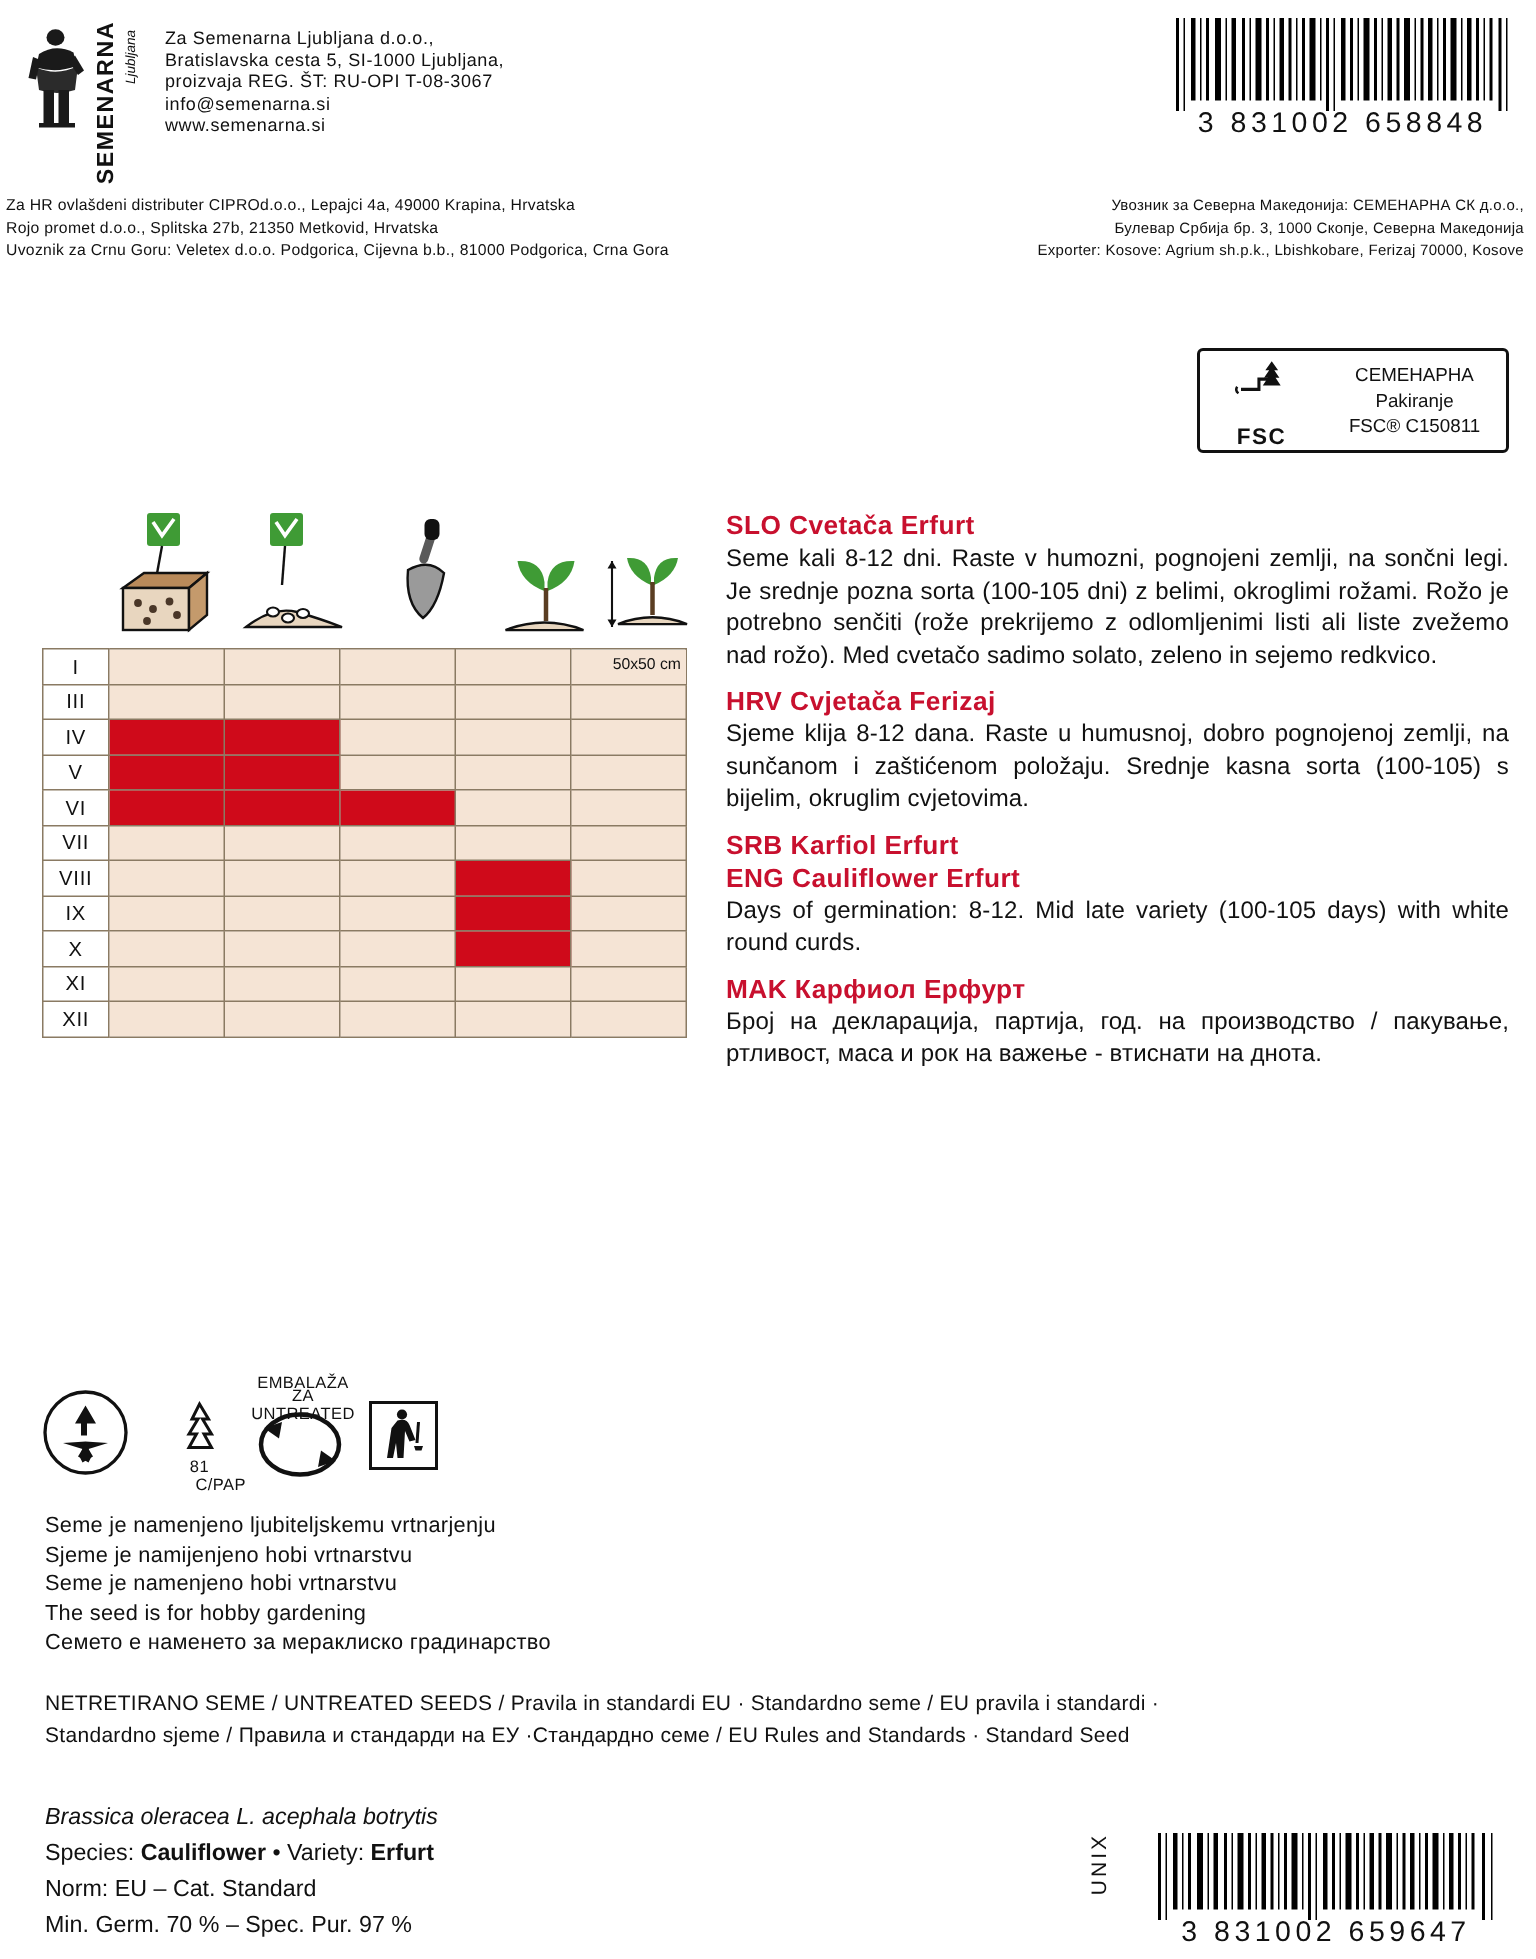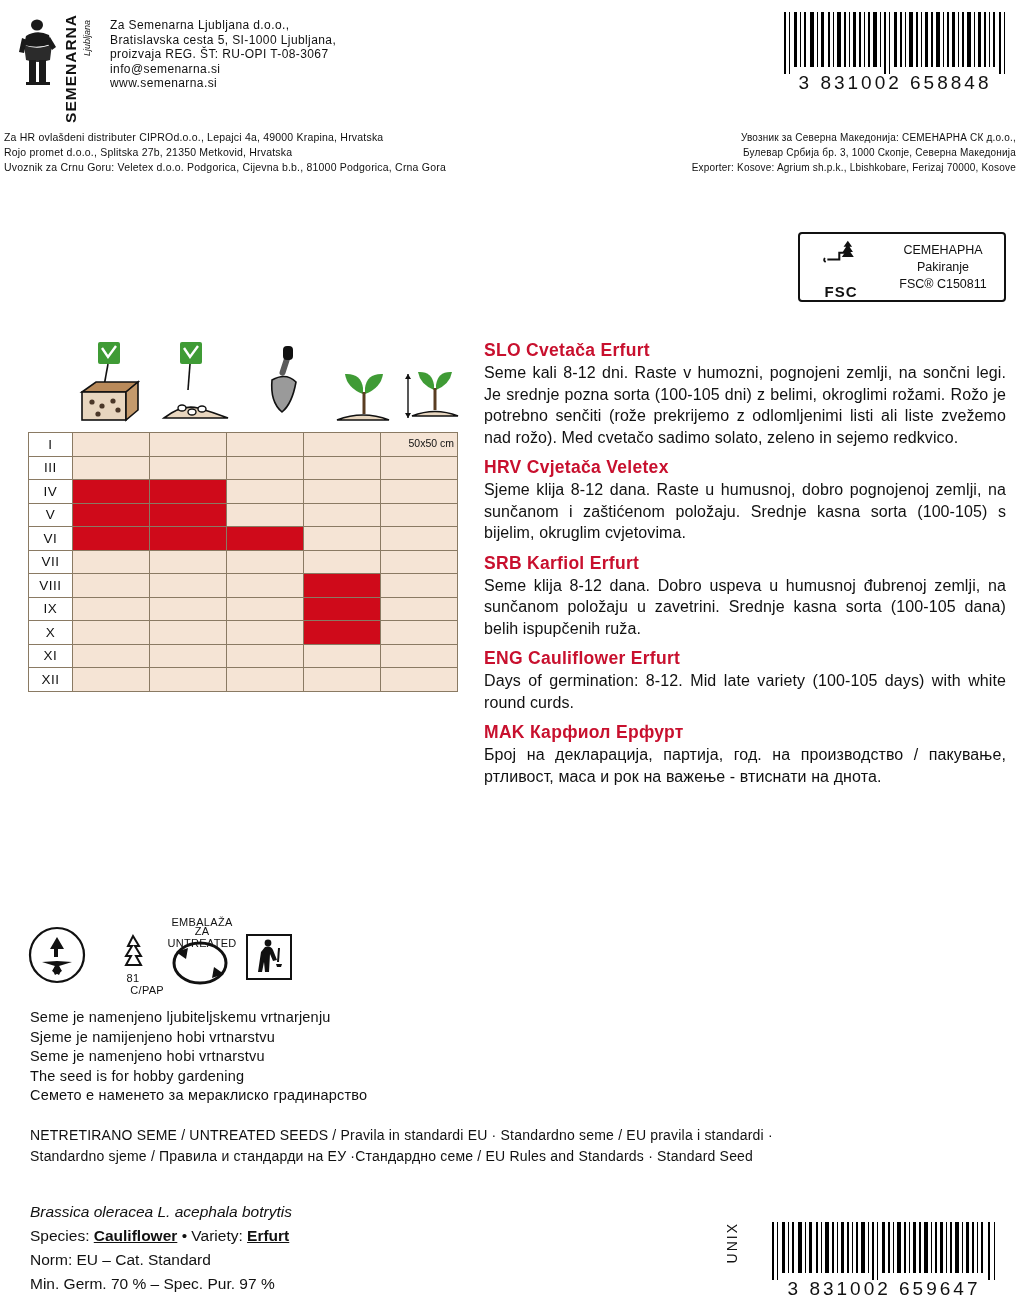--- a/index.html
+++ b/index.html
@@ -181,21 +181,21 @@
     letter-spacing: 0.2px;
     width: 940px;
   }
 
   
   .species {
     position: absolute; left: 30px; top: 1200px;
     font-size: 15.5px; line-height: 24px; color: #111;
   }
   .species .latin { font-style: italic; }
-  .species b { font-weight: bold; text-decoration: underline; }
+  .species b { font-weight: bold; }
 
   .unix-label {
     position: absolute; left: 724px; top: 1222px;
     writing-mode: vertical-rl;
     transform: rotate(180deg);
     font-size: 14px;
     letter-spacing: 2px;
     color: #111;
   }
   .barcode-bottom {
@@ -474,25 +474,24 @@
         <td class="cell"></td>
       </tr>
     </tbody>
   </table>
 </div>
 
 <div class="desc">
   <h3>SLO Cvetača Erfurt</h3>
   <p class="just">Seme kali 8-12 dni. Raste v humozni, pognojeni zemlji, na sončni legi. Je srednje pozna sorta (100-105 dni) z belimi, okroglimi rožami. Rožo je potrebno senčiti (rože prekrijemo z odlomljenimi listi ali liste zvežemo nad rožo). Med cvetačo sadimo solato, zeleno in sejemo redkvico.</p>
 
-  <h3>HRV Cvjetača Veletex</h3>
+  <h3>HRV Cvjetača Ferizaj</h3>
   <p class="just">Sjeme klija 8-12 dana. Raste u humusnoj, dobro pognojenoj zemlji, na sunčanom i zaštićenom položaju. Srednje kasna sorta (100-105) s bijelim, okruglim cvjetovima.</p>
 
   <h3>SRB Karfiol Erfurt</h3>
-  <p class="just">Seme klija 8-12 dana. Dobro uspeva u humusnoj đubrenoj zemlji, na sunčanom položaju u zavetrini. Srednje kasna sorta (100-105 dana) belih ispupčenih ruža.</p>
 
   <h3>ENG Cauliflower Erfurt</h3>
   <p class="just">Days of germination: 8-12. Mid late variety (100-105 days) with white round curds.</p>
 
   <h3>MAK Карфиол Ерфурт</h3>
   <p class="just">Број на декларација, партија, год. на производство / пакување, ртливост, маса и рок на важење - втиснати на днота.</p>
 </div>
 
 <div class="recycle-row">
 

